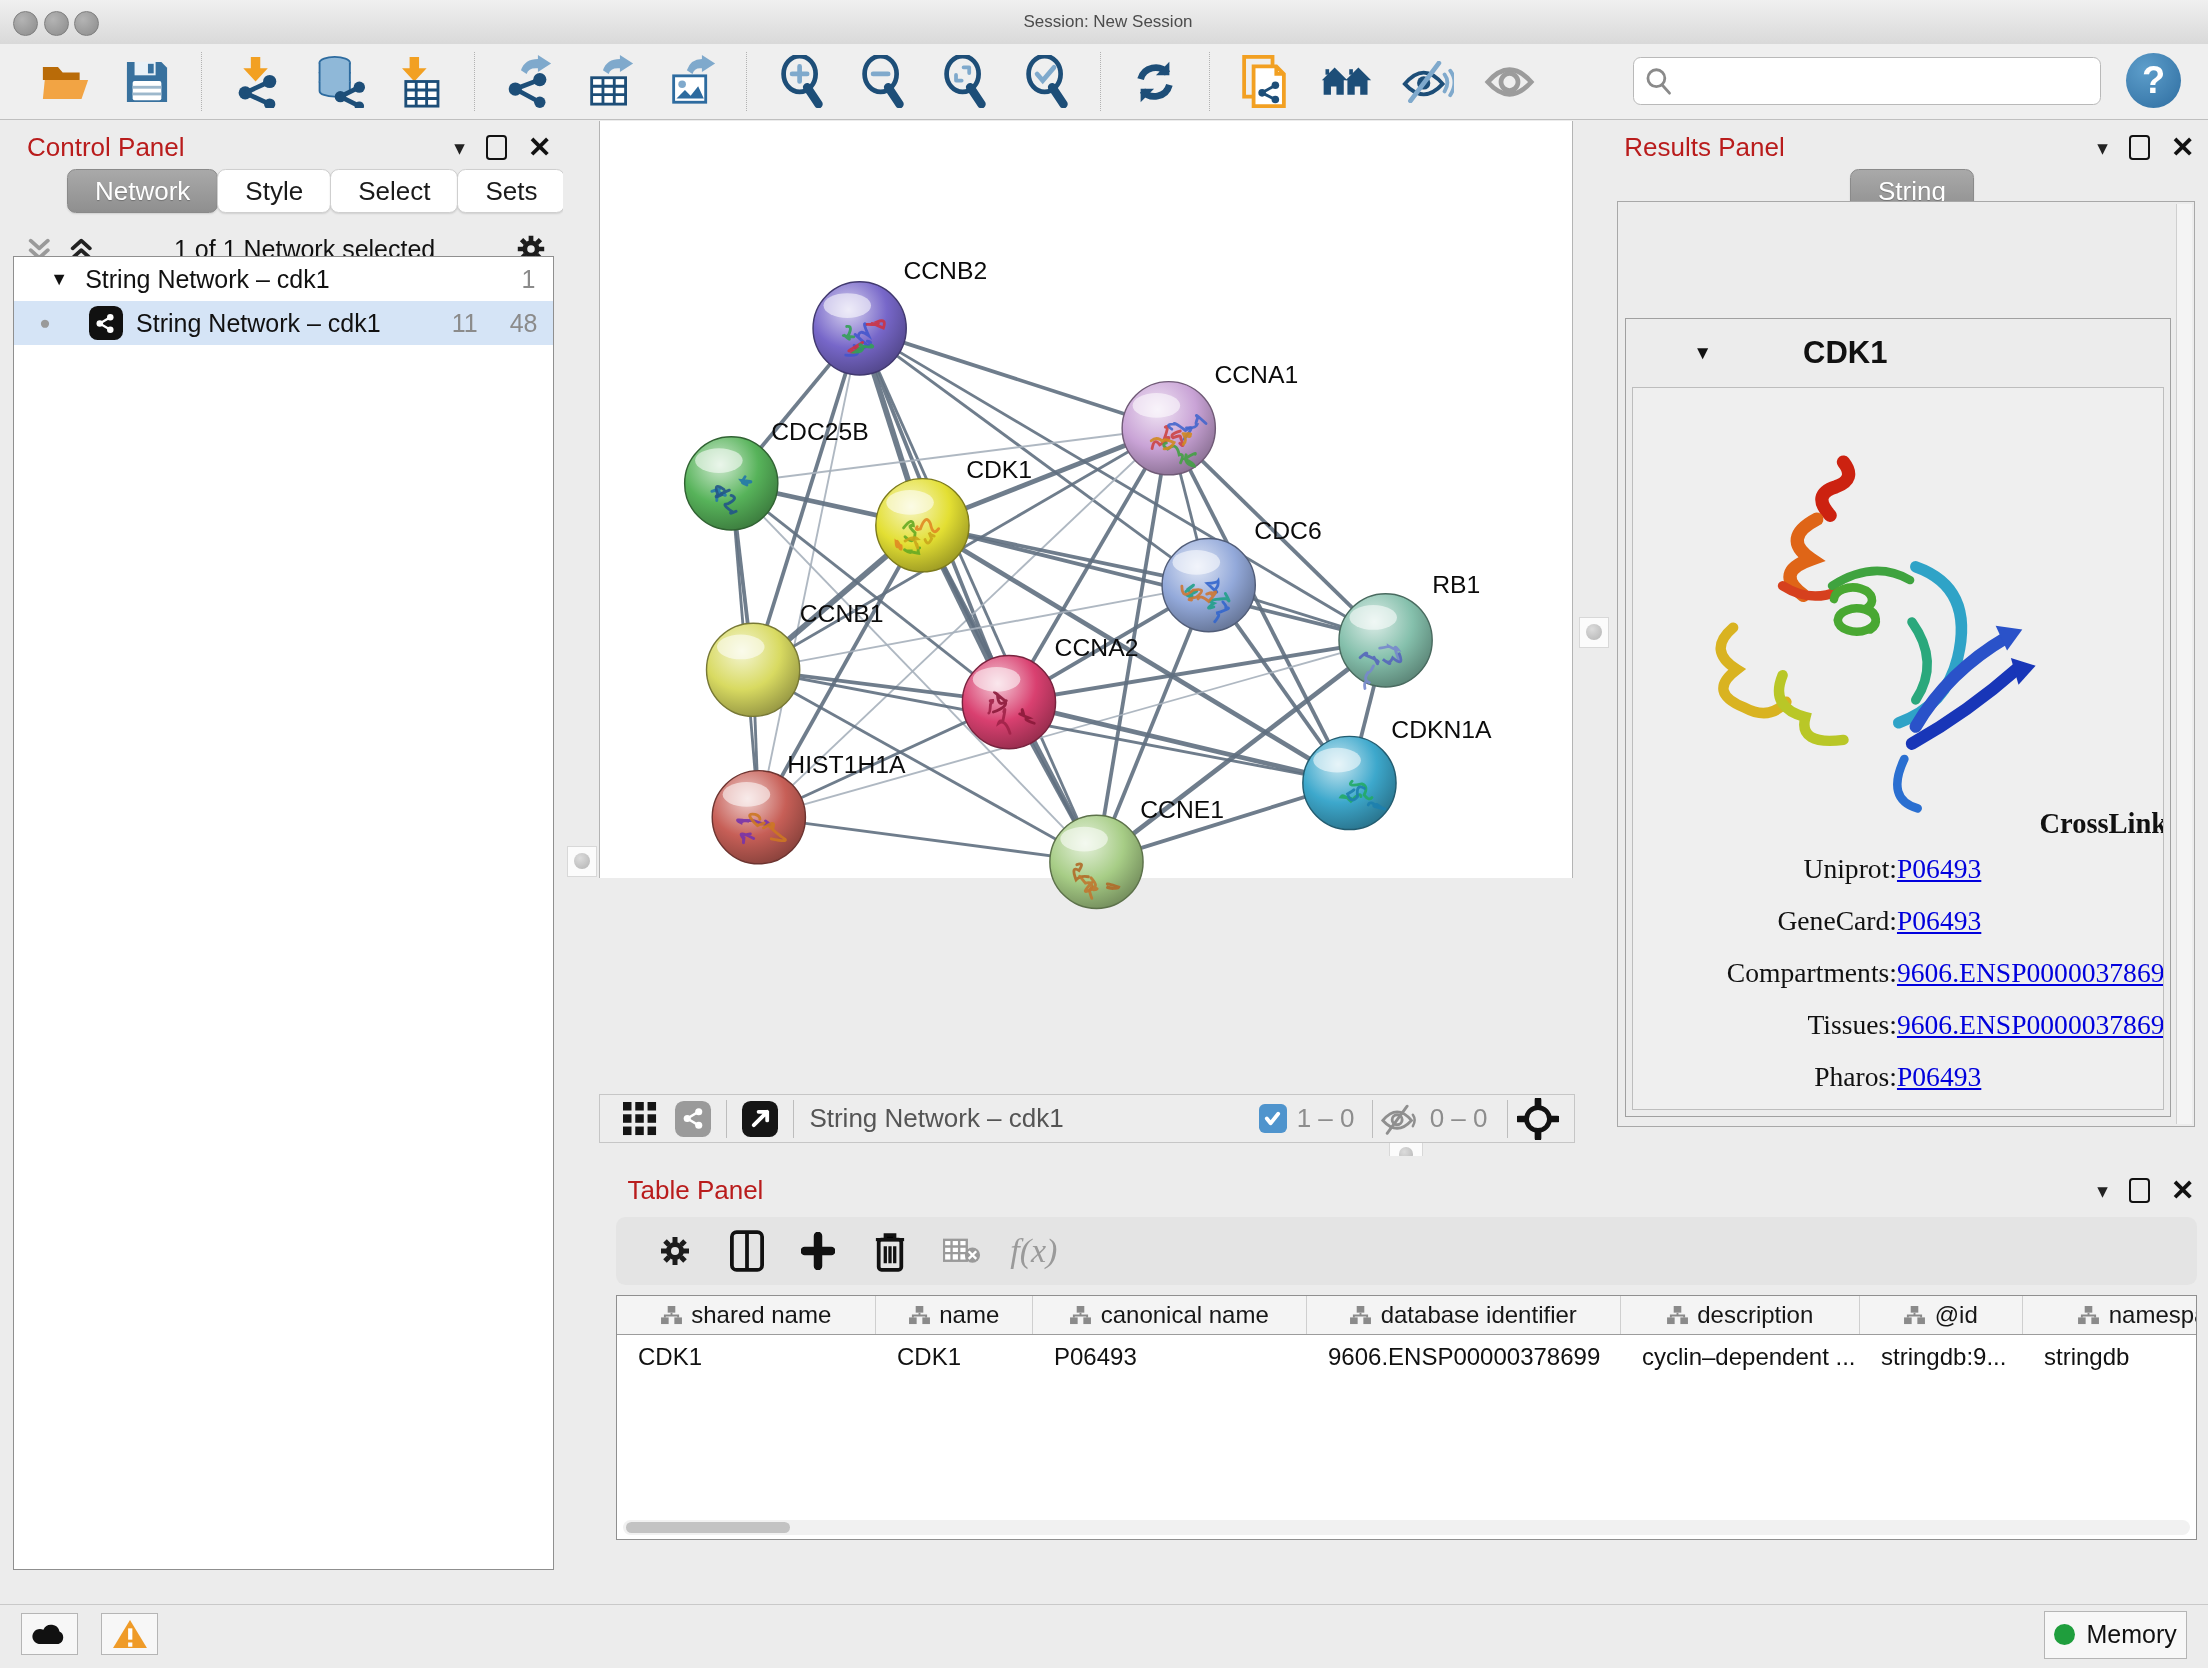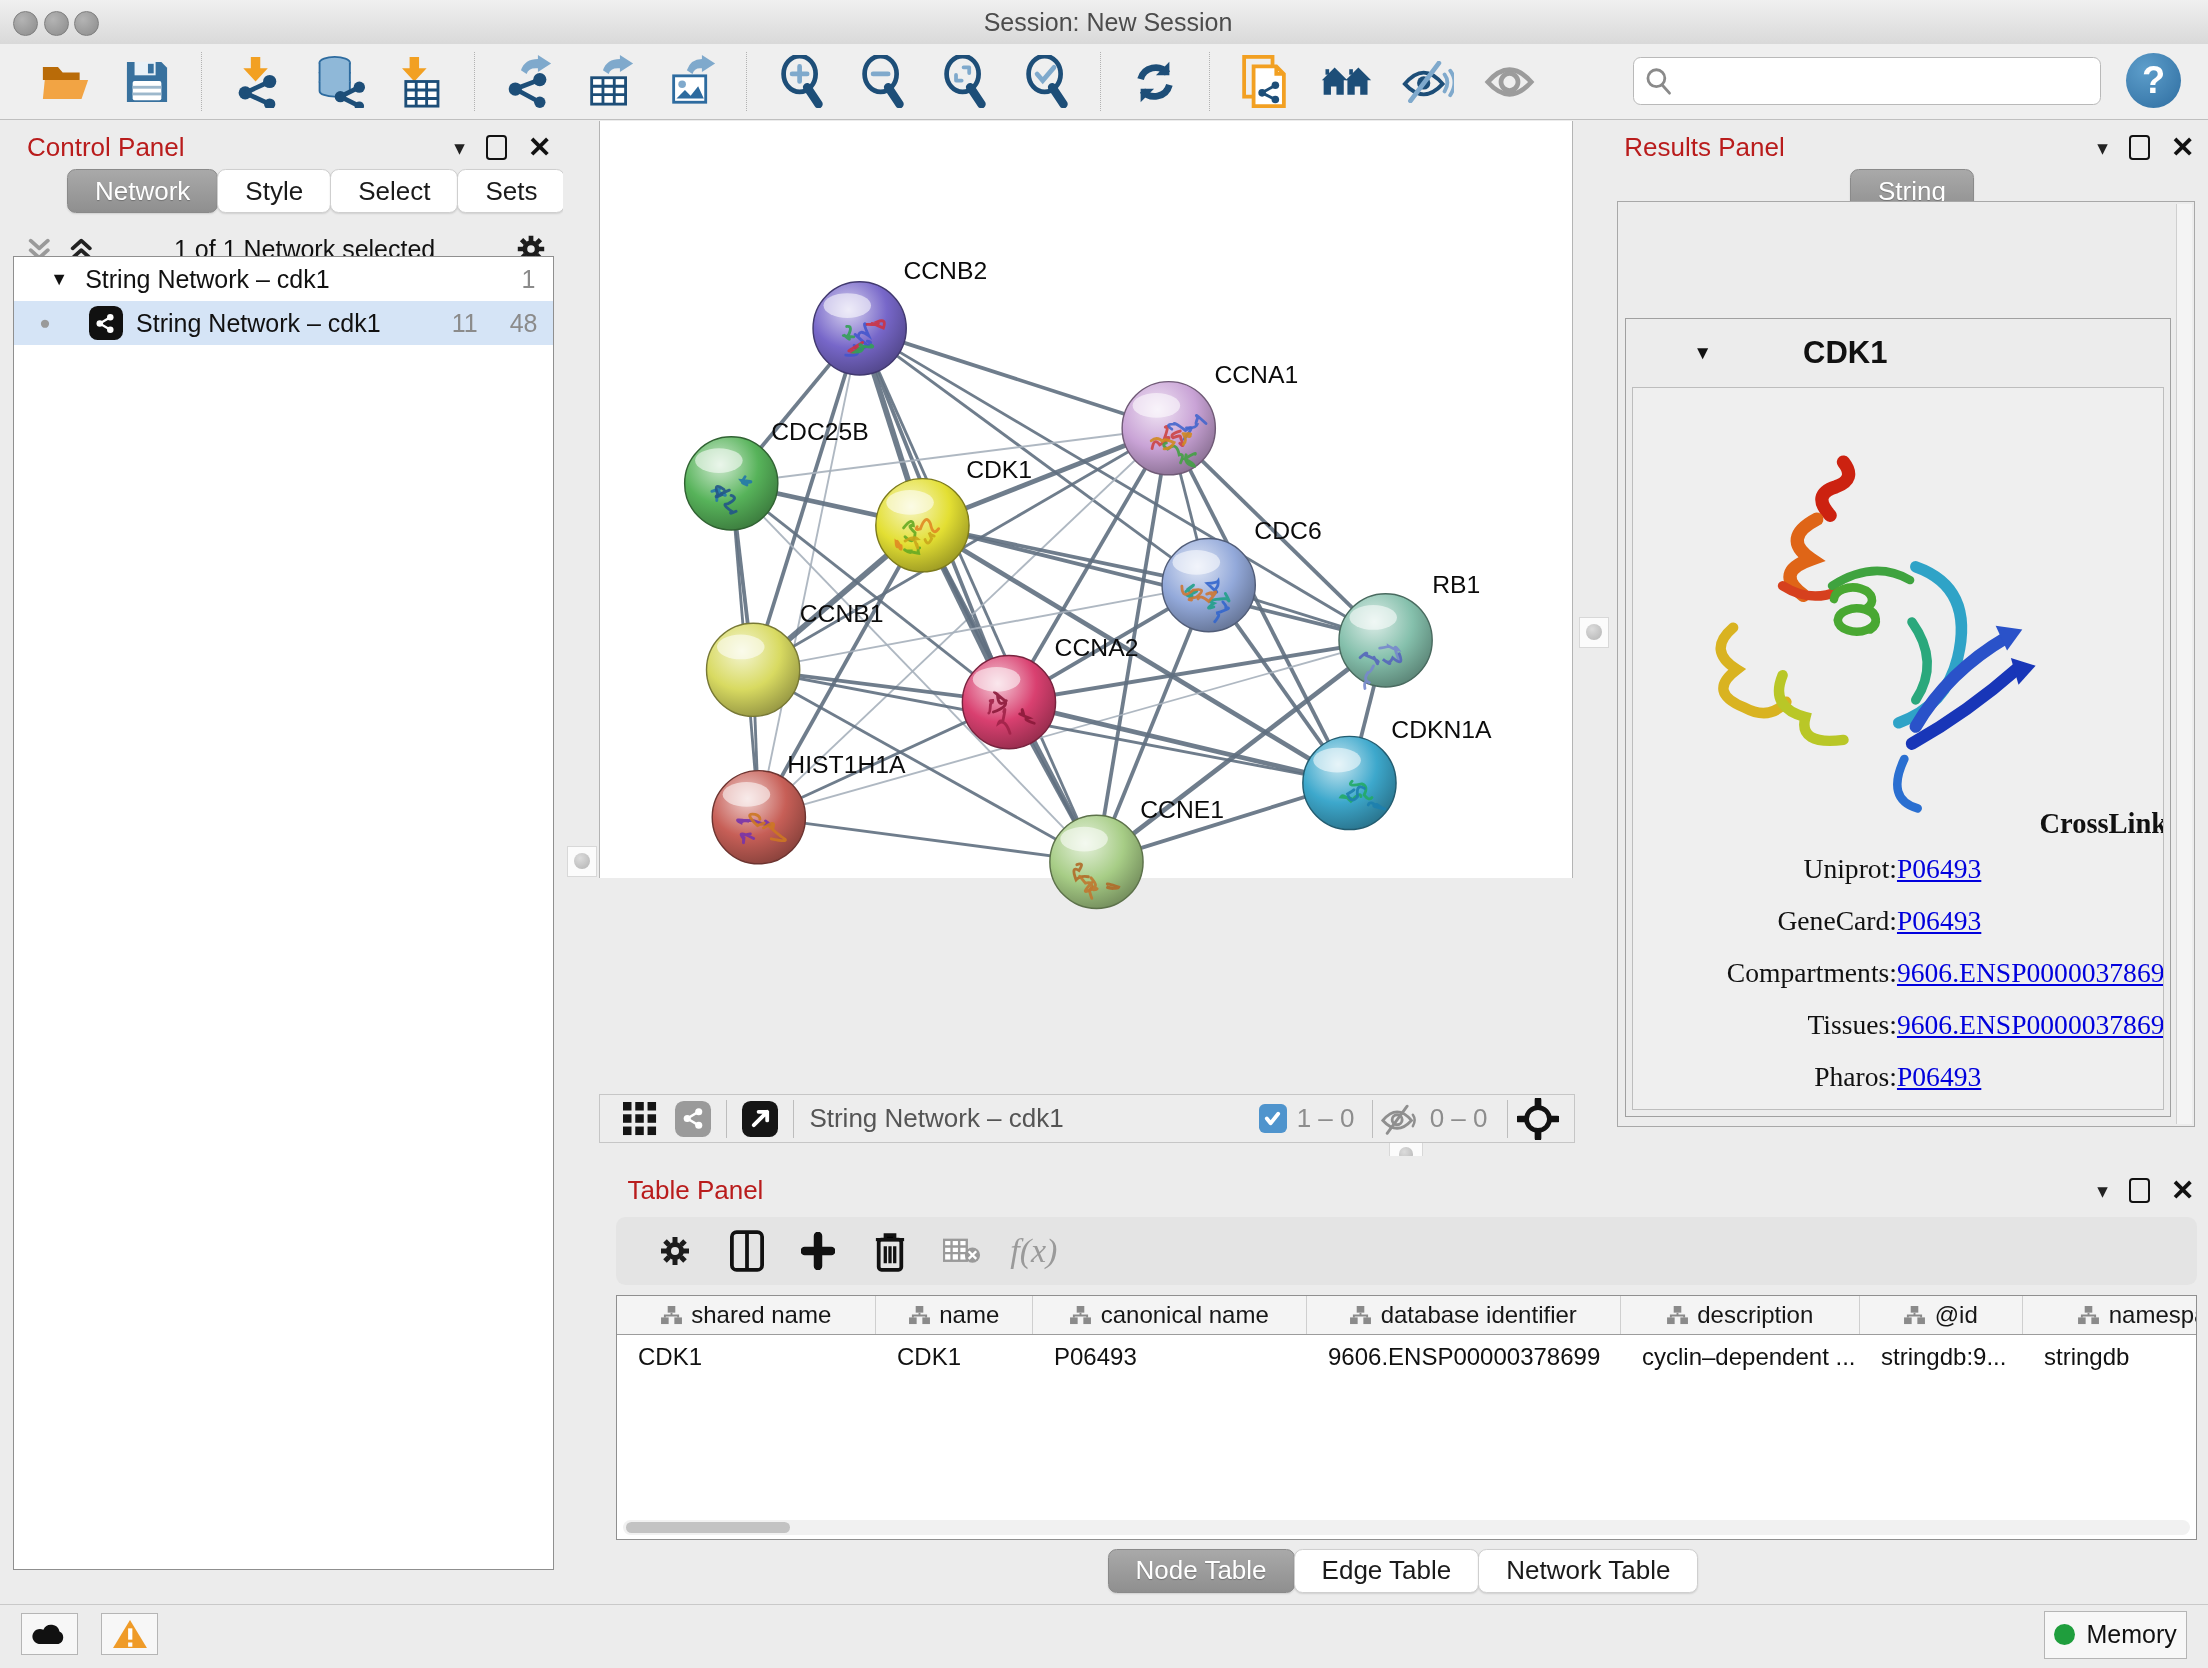--- a/index.html
+++ b/index.html
@@ -4,21 +4,21 @@
 <style>
   html,body{margin:0;padding:0;background:#d8d8d8;}
   .window{position:relative;width:2208px;height:1668px;background:#ececec;overflow:hidden;
           font-family:"Liberation Sans",sans-serif;color:#111;font-size:25px;}
   
   .titlebar{position:absolute;left:0;top:0;right:0;height:44px;
             background:linear-gradient(#f0f0f0,#d9d9d9);border-bottom:1px solid #b6b6b6;}
   .traffic{position:absolute;top:10.5px;width:23px;height:23px;border-radius:50%;
            background:radial-gradient(circle at 35% 32%,#b4b4b4,#8b8b8b);border:1px solid #7e7e7e;}
   .win-title{position:absolute;left:0;right:0;top:0;height:44px;display:flex;align-items:center;justify-content:center;
-             color:#4c4c4c;font-size:25px;padding-left:8px;}
+             color:#4c4c4c;font-size:17px;padding-left:8px;}
   
   .toolbar{position:absolute;left:0;top:44px;right:0;height:76px;background:#efefef;
            border-bottom:1px solid #bfbfbf;display:flex;align-items:center;padding-left:25px;box-sizing:border-box;}
   .tbtn{width:53px;height:57px;margin:0 14.3px;display:flex;align-items:center;justify-content:center;flex:none;}
   .tool-sep{flex:none;height:59px;border-left:1.9px dotted #b2b2b2;margin:0 13.3px;}
   .search-box{position:absolute;right:107px;top:57px;width:468px;height:48px;background:#fff;
               border:1.9px solid #b9b9b9;border-radius:7.6px;display:flex;align-items:center;padding:0 9.5px;box-sizing:border-box;}
   .search-box input{border:none;outline:none;font-size:25px;flex:1;background:transparent;font-family:"Liberation Sans",sans-serif;}
   .help-btn{position:absolute;right:27px;top:53px;width:55px;height:55px;border-radius:50%;
             background:radial-gradient(circle at 35% 30%,#5d9ecb,#2e6da0);color:#fff;font-weight:bold;font-size:38px;
@@ -840,25 +840,20 @@
           <div class="td" style="width: 274px;">P06493</div>
           <div class="td" style="width: 314px;">9606.ENSP00000378699</div>
           <div class="td" style="width: 239px;">cyclin–dependent ...</div>
           <div class="td" style="width: 163px;">stringdb:9...</div>
           <div class="td" style="width: 266px;">stringdb</div>
         </div>
       <div class="hscroll">
           <div class="hscroll-thumb"></div>
         </div>
     </div>
-    <div class="tp-tabs">
-      <div class="tab sel">Node Table</div>
-      <div class="tab">Edge Table</div>
-      <div class="tab">Network Table</div>
-    </div>
   </div>
 
   <div class="statusbar">
     <div class="sb-btn" style="left:21px">
       <svg class="icon" width="36" height="25" viewBox="0 0 38 26">
         <path d="M10 24 a8 8 0 1 1 2 -15 a9 9 0 0 1 17 2 a7 7 0 0 1 -1 13 z" fill="#111"></path>
       </svg>
     </div>
     <div class="sb-btn" style="left:101px">
       <svg class="icon" width="38" height="32" viewBox="0 0 40 34">

